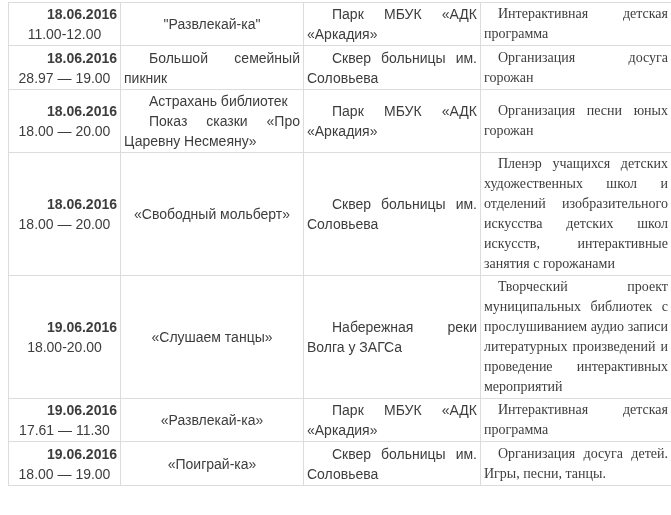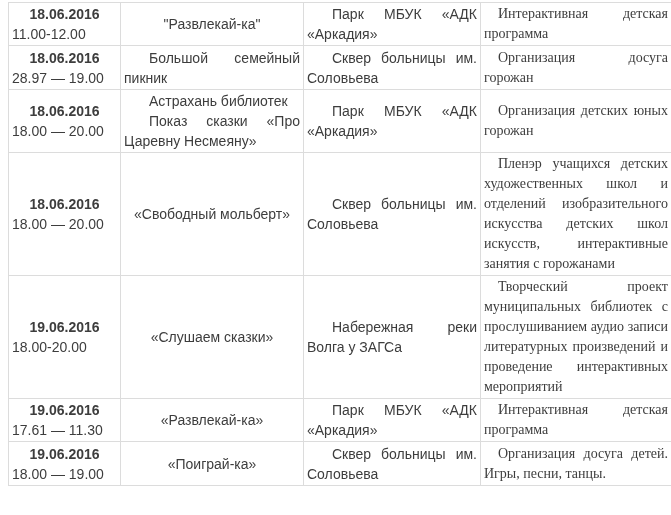--- a/index.html
+++ b/index.html
@@ -39,22 +39,22 @@
   tr.r3 { height: 62px; }
   tr.r4 { height: 118px; }
   tr.r5 { height: 120px; }
   tr.r6 { height: 43px; }
   tr.r7 { height: 44px; }
 
   td p { margin: 0; }
   .cent { text-align: center; }
   .just { text-align: justify; text-indent: 25px; }
   .just-sm { text-align: justify; text-indent: 14px; font-family: Liberation Serif, serif; }
-  .date-line { font-weight: bold; text-align: center; }
-  .time-line { text-align: left; }
+  .date-line { font-weight: bold; text-align: right; }
+  .time-line { text-align: center; }
 </style>
 </head>
 <body>
 
 <div id="screen">
   <table class="events">
     <colgroup>
       <col class="w1">
         <col class="w2">
         <col class="w3">
@@ -99,21 +99,21 @@
           <div class="time-line">18.00 — 20.00</div>
         </td>
         <td>
           <p class="just">Астрахань библиотек</p>
           <p class="just">Показ сказки «Про Царевну Несмеяну»</p>
         </td>
         <td>
           <p class="just">Парк МБУК «АДК «Аркадия»</p>
         </td>
         <td>
-          <p class="just-sm">Организация детских юных горожан</p>
+          <p class="just-sm">Организация песни юных горожан</p>
         </td>
       </tr>
 
       <tr class="r4">
         <td>
           <div class="date-line">18.06.2016</div>
           <div class="time-line">18.00 — 20.00</div>
         </td>
         <td class="cent">
           <p>«Свободный мольберт»</p>
@@ -125,21 +125,21 @@
           <p class="just-sm">Пленэр учащихся детских художественных школ и отделений изобразительного искусства детских школ искусств, интерактивные занятия с горожанами</p>
         </td>
       </tr>
 
       <tr class="r5">
         <td>
           <div class="date-line">19.06.2016</div>
           <div class="time-line">18.00-20.00</div>
         </td>
         <td class="cent">
-          <p>«Слушаем сказки»</p>
+          <p>«Слушаем танцы»</p>
         </td>
         <td>
           <p class="just">Набережная реки Волга у ЗАГСа</p>
         </td>
         <td>
           <p class="just-sm">Творческий проект муниципальных библиотек с прослушиванием аудио записи литературных произведений и проведение интерактивных мероприятий</p>
         </td>
       </tr>
 
       <tr class="r6">

